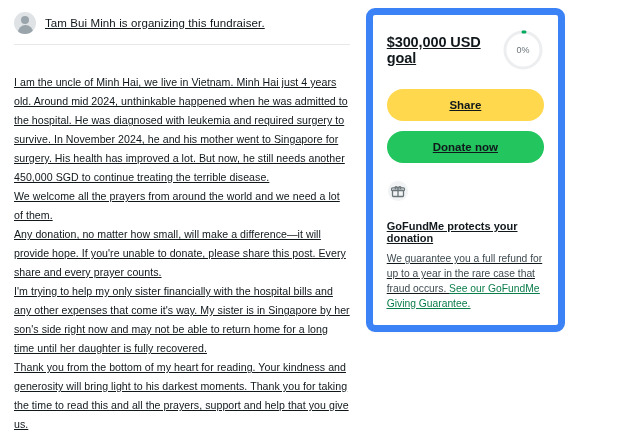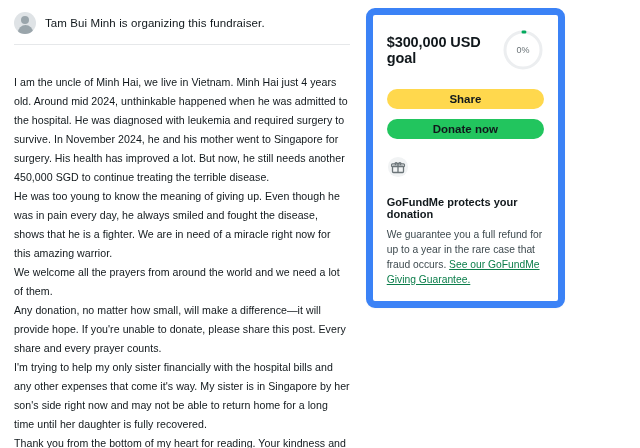--- a/index.html
+++ b/index.html
@@ -11,20 +11,21 @@
     color: #11181c;
     overflow: hidden;
   }
   .page {
     position: relative;
     width: 579px;
     height: 448px;
     display: flex;
     gap: 0;
     background: #fff;
+    text-decoration: underline;
   }
 
   
   .left {
     width: 404px;
     padding: 8px 16px 0 14px;
   }
 
   .organizer-row {
     display: flex;
@@ -144,21 +145,21 @@
     justify-content: center;
     font-size: 9px;
     color: #6b7478;
   }
 
   .btn {
     display: block;
     width: 100%;
     border: 0;
     border-radius: 20px;
-    padding: 4px 0;
+    padding: 10px 0;
     font-size: 11.5px;
     font-weight: bold;
     color: #11181c;
     cursor: pointer;
     font-family: "Liberation Sans", sans-serif;
   }
   .btn-share { background: #ffd84d; margin-top: 18px; }
   .btn-donate { background: #22c55e; margin-top: 10px; }
 
   .supporter-row {
@@ -207,21 +208,20 @@
     <div class="organizer-row">
       <div class="avatar"></div>
       <div class="organizer-text">Tam Bui Minh is organizing this fundraiser.</div>
     </div>
 
     <div class="divider"></div>
 
 
     <div class="story">
       <p>I am the uncle of Minh Hai, we live in Vietnam. Minh Hai just 4 years old. Around mid 2024, unthinkable happened when he was admitted to the hospital. He was diagnosed with leukemia and required surgery to survive. In November 2024, he and his mother went to Singapore for surgery. His health has improved a lot. But now, he still needs another 450,000 SGD to continue treating the terrible disease.</p>
-      <p>He was too young to know the meaning of giving up. Even though he was in pain every day, he always smiled and fought the disease, shows that he is a fighter. We are in need of a miracle right now for this amazing warrior.</p>
       <p>We welcome all the prayers from around the world and we need a lot of them.</p>
       <p>Any donation, no matter how small, will make a difference—it will provide hope. If you're unable to donate, please share this post. Every share and every prayer counts.</p>
       <p>I'm trying to help my only sister financially with the hospital bills and any other expenses that come it's way. My sister is in Singapore by her son's side right now and may not be able to return home for a long time until her daughter is fully recovered.</p>
       <p>Thank you from the bottom of my heart for reading. Your kindness and generosity will bring light to his darkest moments. Thank you for taking the time to read this and all the prayers, support and help that you give us.</p>
     </div>
 
     <div class="support-head">
       <span class="heart-icon">
         <svg viewBox="0 0 24 24" width="17" height="17" aria-hidden="true">
           <path d="M12 20s-7-4.6-7-9.3A4.1 4.1 0 0 1 12 8a4.1 4.1 0 0 1 7 2.7C19 15.4 12 20 12 20z" fill="none" stroke="#11181c" stroke-width="1.6" stroke-linejoin="round"></path>

